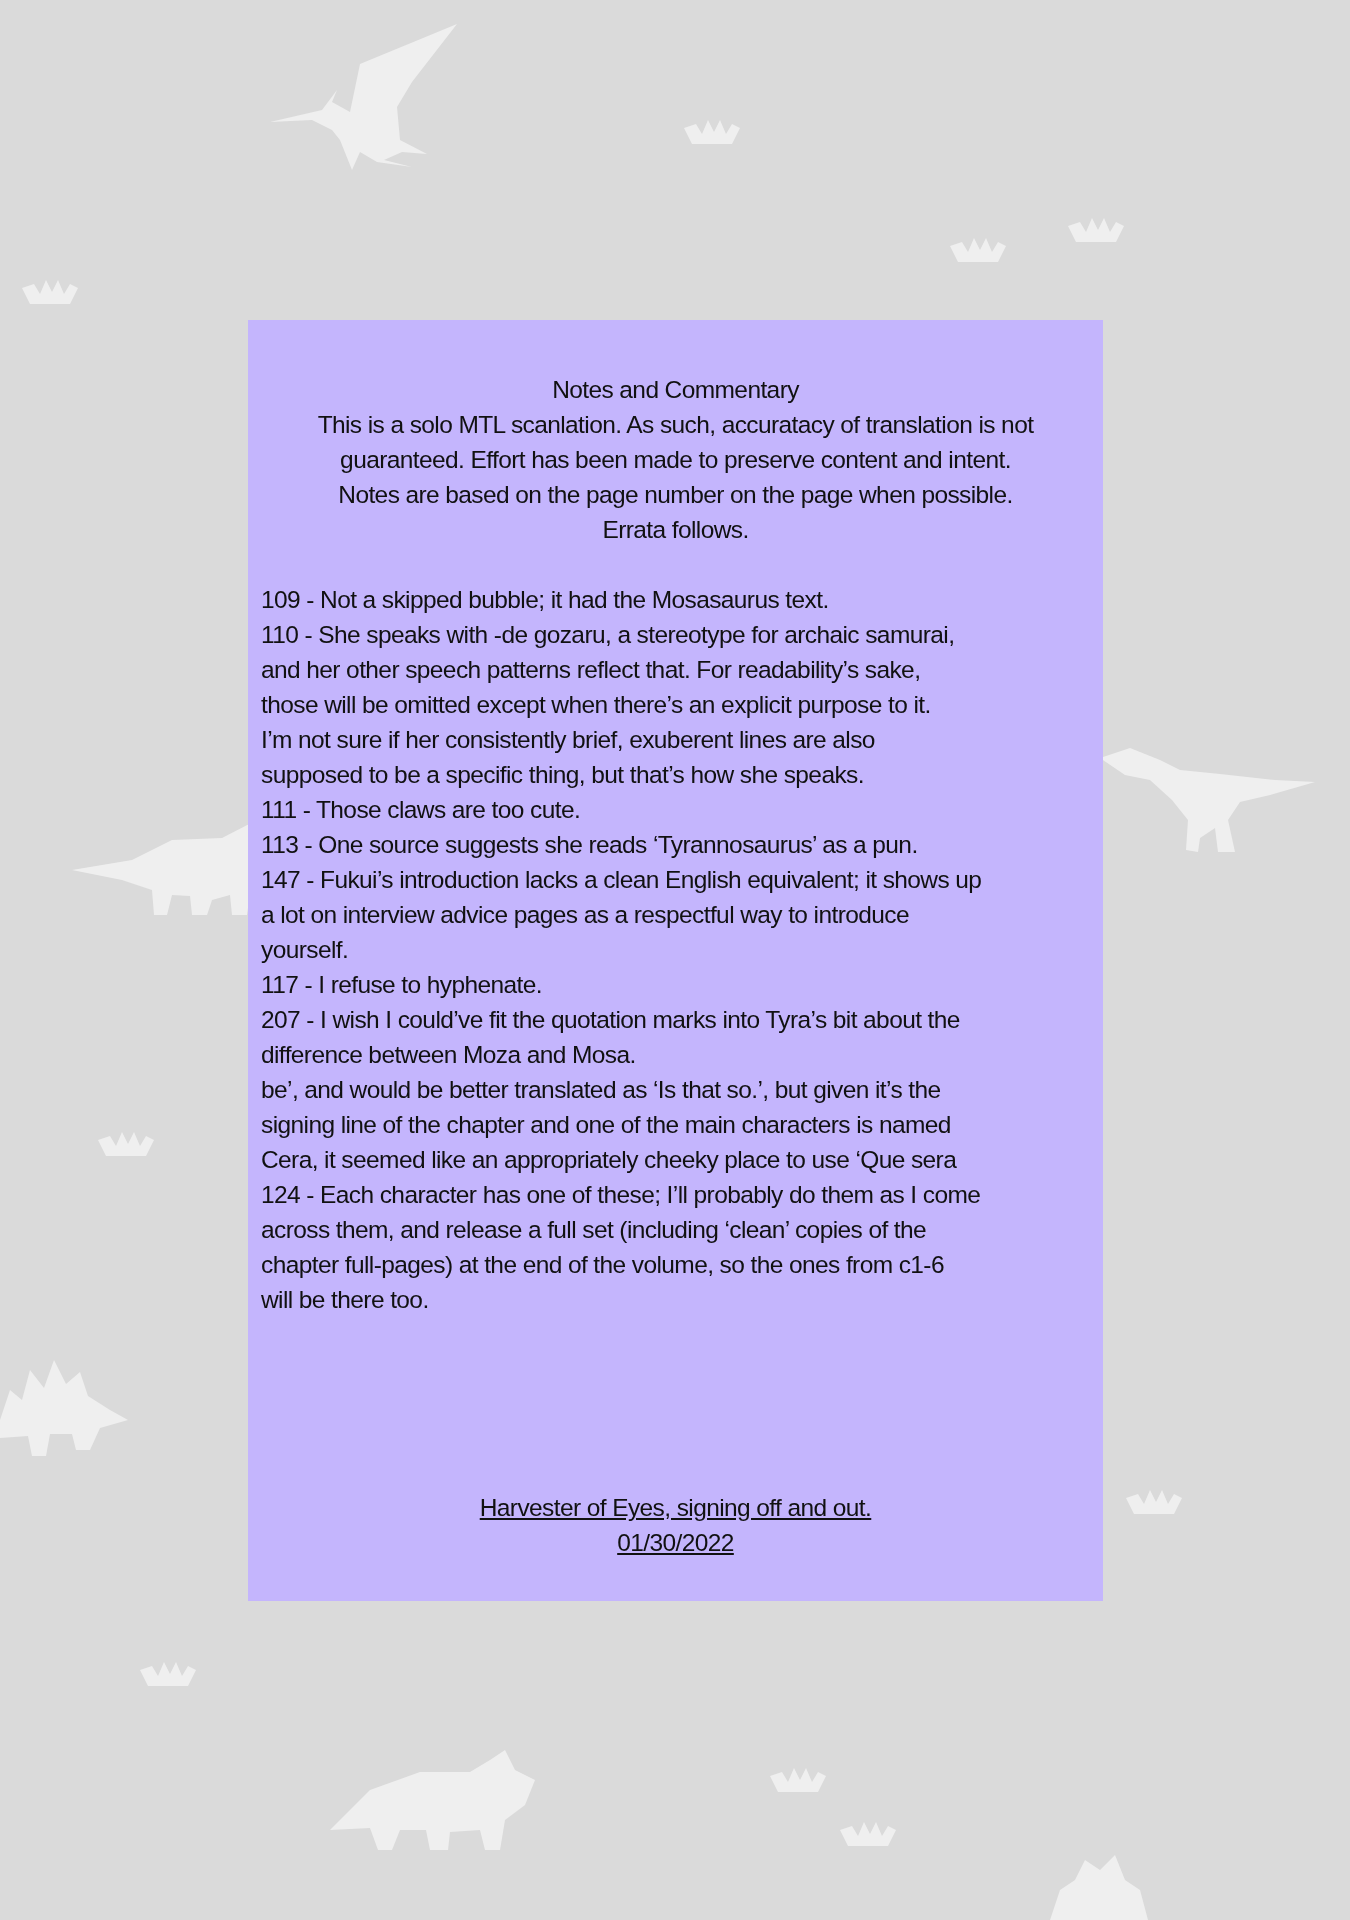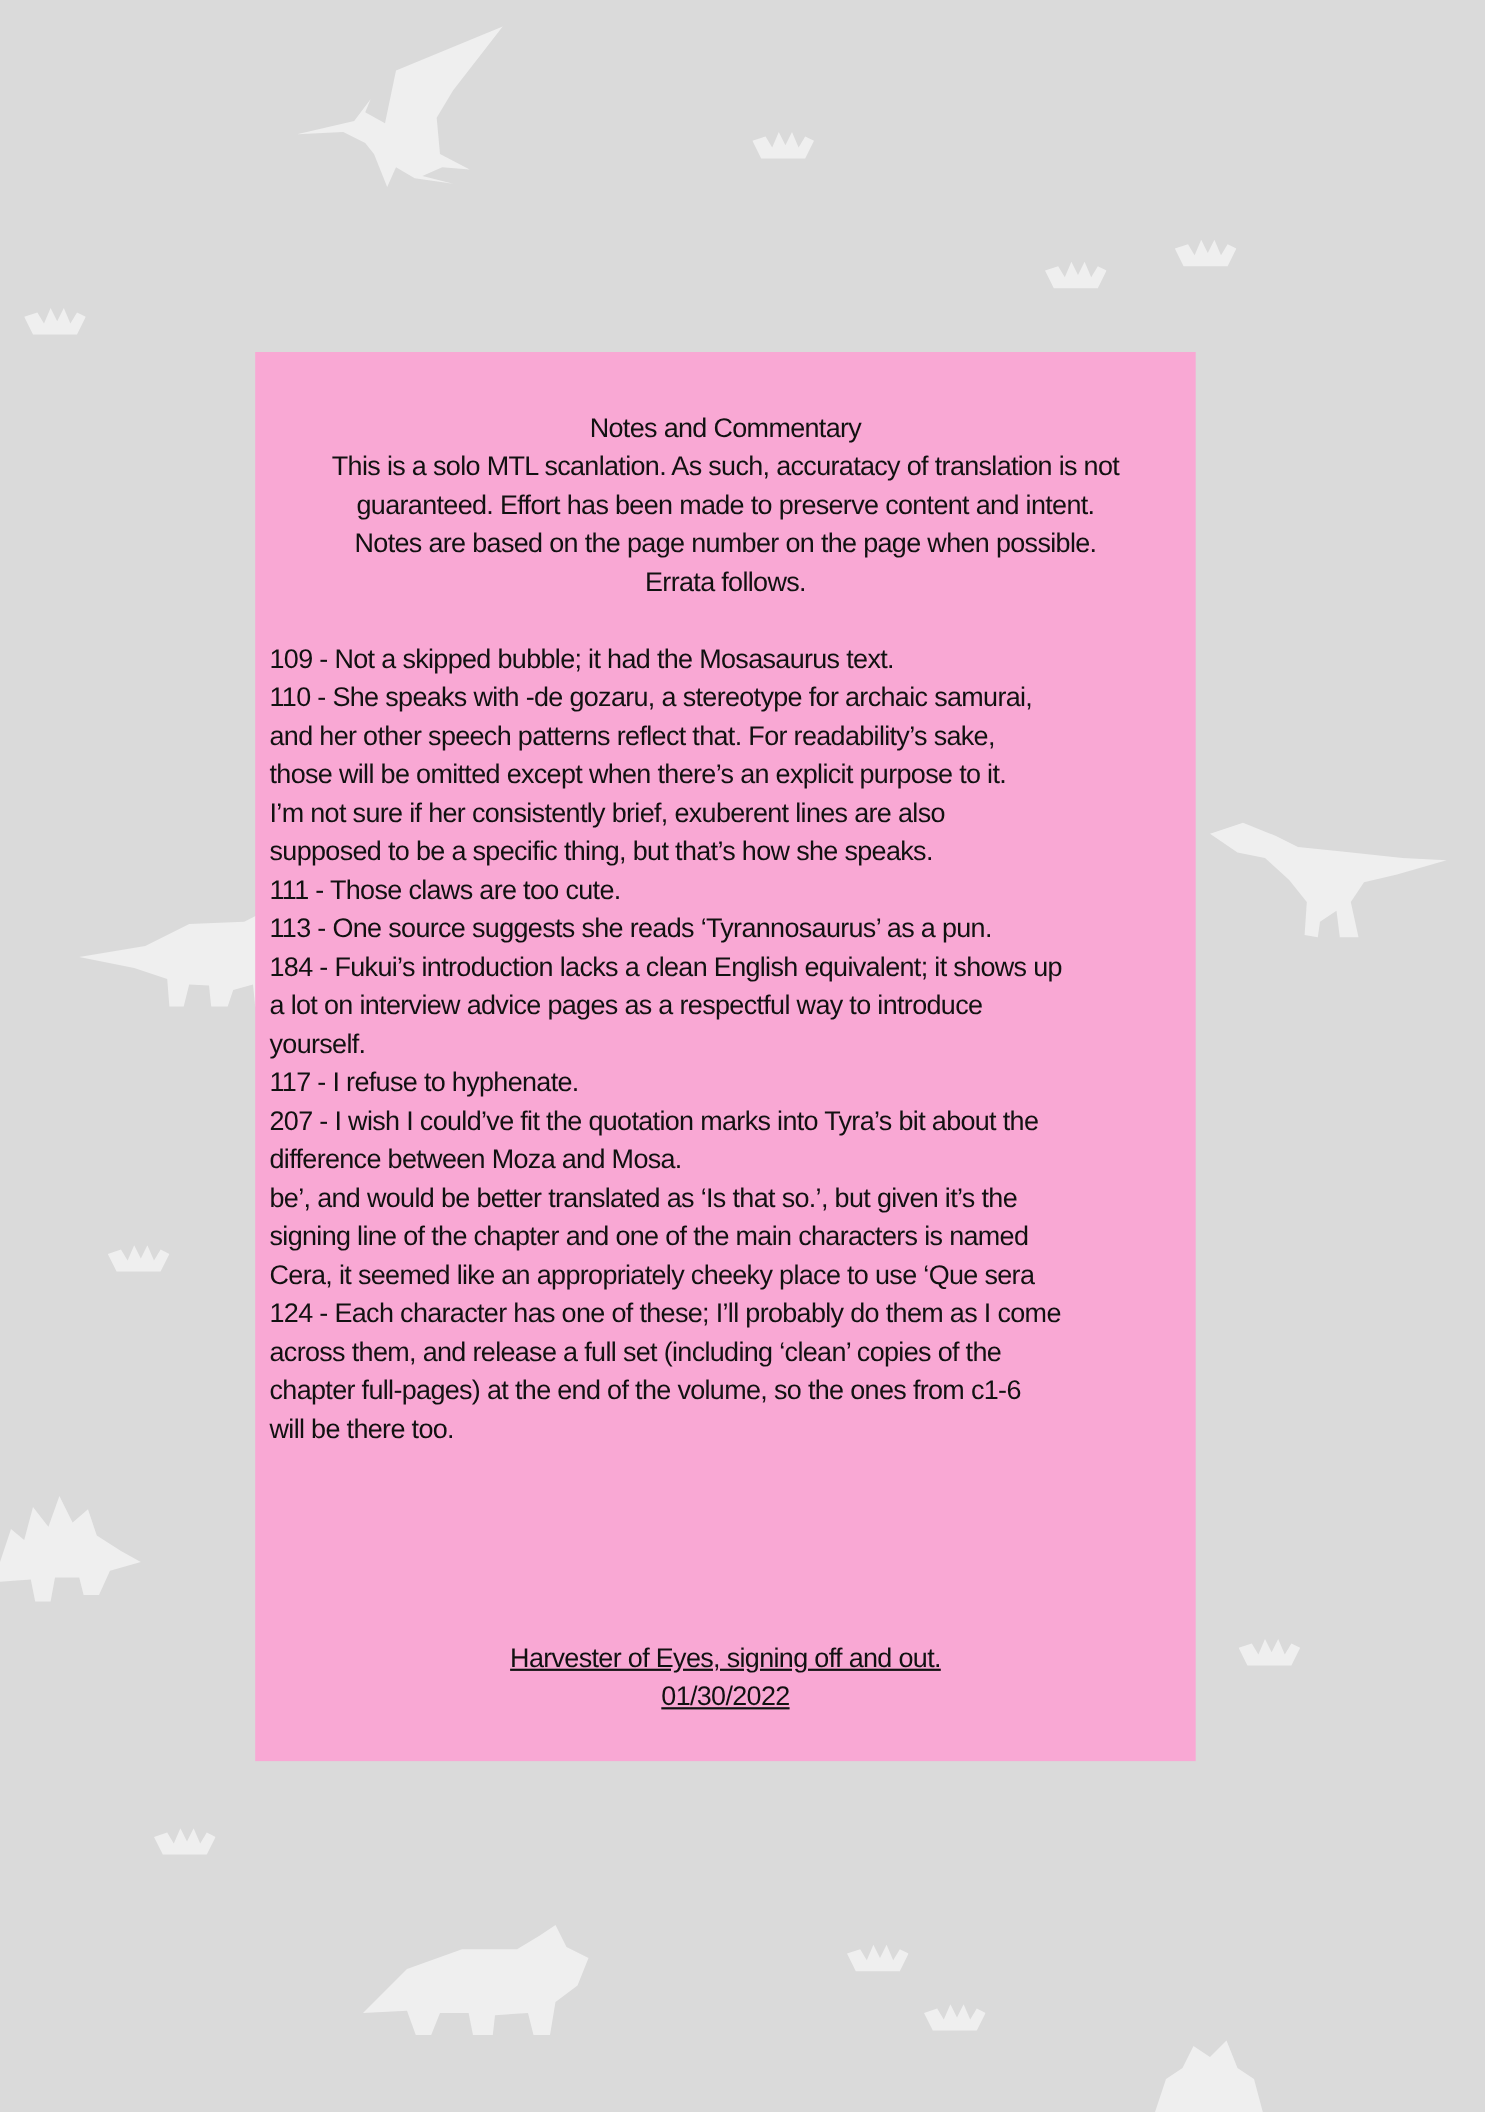--- a/index.html
+++ b/index.html
@@ -7,23 +7,23 @@
       width: 1350px; height: 1920px;
       background: #dadada;
       position: relative;
       overflow: hidden;
       font-family: "Liberation Sans", "DejaVu Sans", sans-serif;
       color: #111;
     }
     .deco { position: absolute; fill: #efefef; }
     .notes-box {
       position: absolute;
-      left: 232px; top: 320px;
+      left: 248px; top: 320px;
       width: 855px; height: 1281px;
-      background: #f9a8d4;
+      background: #c4b5fd;
       box-sizing: border-box;
       padding: 52px 13px 0 13px;
     }
     .line {
       font-size: 24.5px;
       line-height: 35px;
       letter-spacing: -0.6px;
       white-space: nowrap;
     }
     .center { text-align: center; }
@@ -90,21 +90,21 @@
 
   <div>
     <div class="line left">109 - Not a skipped bubble; it had the Mosasaurus text.</div>
     <div class="line left">110 - She speaks with -de gozaru, a stereotype for archaic samurai,</div>
     <div class="line left">and her other speech patterns reflect that. For readability’s sake,</div>
     <div class="line left">those will be omitted except when there’s an explicit purpose to it.</div>
     <div class="line left">I’m not sure if her consistently brief, exuberent lines are also</div>
     <div class="line left">supposed to be a specific thing, but that’s how she speaks.</div>
     <div class="line left">111 - Those claws are too cute.</div>
     <div class="line left">113 - One source suggests she reads ‘Tyrannosaurus’ as a pun.</div>
-    <div class="line left">184 - Fukui’s introduction lacks a clean English equivalent; it shows up</div>
+    <div class="line left">147 - Fukui’s introduction lacks a clean English equivalent; it shows up</div>
     <div class="line left">a lot on interview advice pages as a respectful way to introduce</div>
     <div class="line left">yourself.</div>
     <div class="line left">117 - I refuse to hyphenate.</div>
     <div class="line left">207 - I wish I could’ve fit the quotation marks into Tyra’s bit about the</div>
     <div class="line left">difference between Moza and Mosa.</div>
     <div class="line left">be’, and would be better translated as ‘Is that so.’, but given it’s the</div>
     <div class="line left">signing line of the chapter and one of the main characters is named</div>
     <div class="line left">Cera, it seemed like an appropriately cheeky place to use ‘Que sera</div>
     <div class="line left">124 - Each character has one of these; I’ll probably do them as I come</div>
     <div class="line left">across them, and release a full set (including ‘clean’ copies of the</div>

